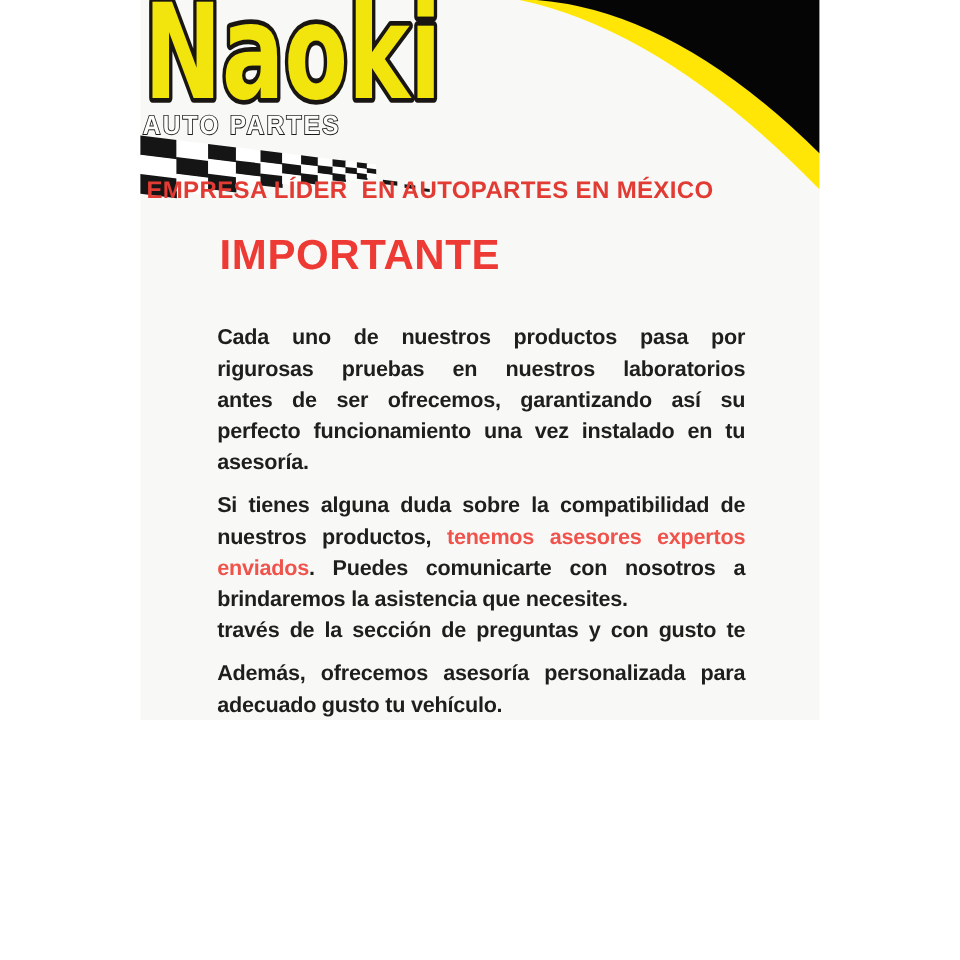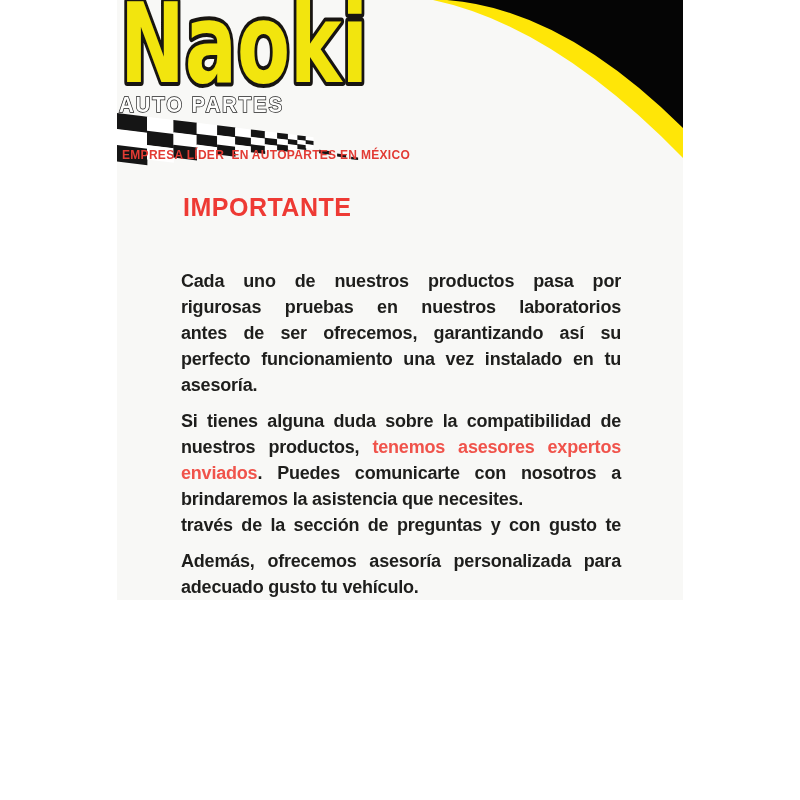--- a/index.html
+++ b/index.html
@@ -14,25 +14,25 @@
 
   
   .logo-svg{position:absolute;left:-6px;top:-4px;}
   .logo-text{font-family:"DejaVu Sans",sans-serif;font-weight:bold;font-size:110px;
              fill:var(--logo-yellow,#f2e50e);stroke:#181512;stroke-width:8px;
              paint-order:stroke;stroke-linejoin:round;}
   .subtext-svg{position:absolute;left:0px;top:93px;}
   .sub-text{font-family:"Liberation Sans",sans-serif;font-weight:bold;font-size:22px;
             fill:#fdfdfc;stroke:#1a1a1a;stroke-width:1.5px;paint-order:stroke;letter-spacing:2px;}
   .flag-svg{position:absolute;left:-2px;top:110px;}
-  .tagline{position:absolute;left:5px;top:148px;font-size:12px;font-weight:bold;
+  .tagline{position:absolute;left:5px;top:148px;font-size:20px;font-weight:bold;
            color:var(--red-tagline,#e23b34);letter-spacing:0.3px;white-space:pre;}
 
   
-  .heading{position:absolute;left:66px;top:193px;font-size:25px;font-weight:bold;
+  .heading{position:absolute;left:66px;top:193px;font-size:35px;font-weight:bold;
            color:var(--red-heading,#ee3a34);letter-spacing:0.5px;}
   .paras{position:absolute;left:64px;top:268px;width:440px;}
   .para{margin:0 0 10px 0;}
   .line{text-align:justify;text-align-last:justify;line-height:26px;font-size:18px;
         font-weight:bold;color:var(--text-dark,#1e1e1c);letter-spacing:-0.2px;}
   .line.last{text-align-last:left;}
   .line .red{color:var(--red-highlight,#f0534b);}
 
   .stop-green-top{stop-color:var(--green-top,#2e8b57);}
   .stop-green-bottom{stop-color:var(--green-bottom,#c9e23c);}

